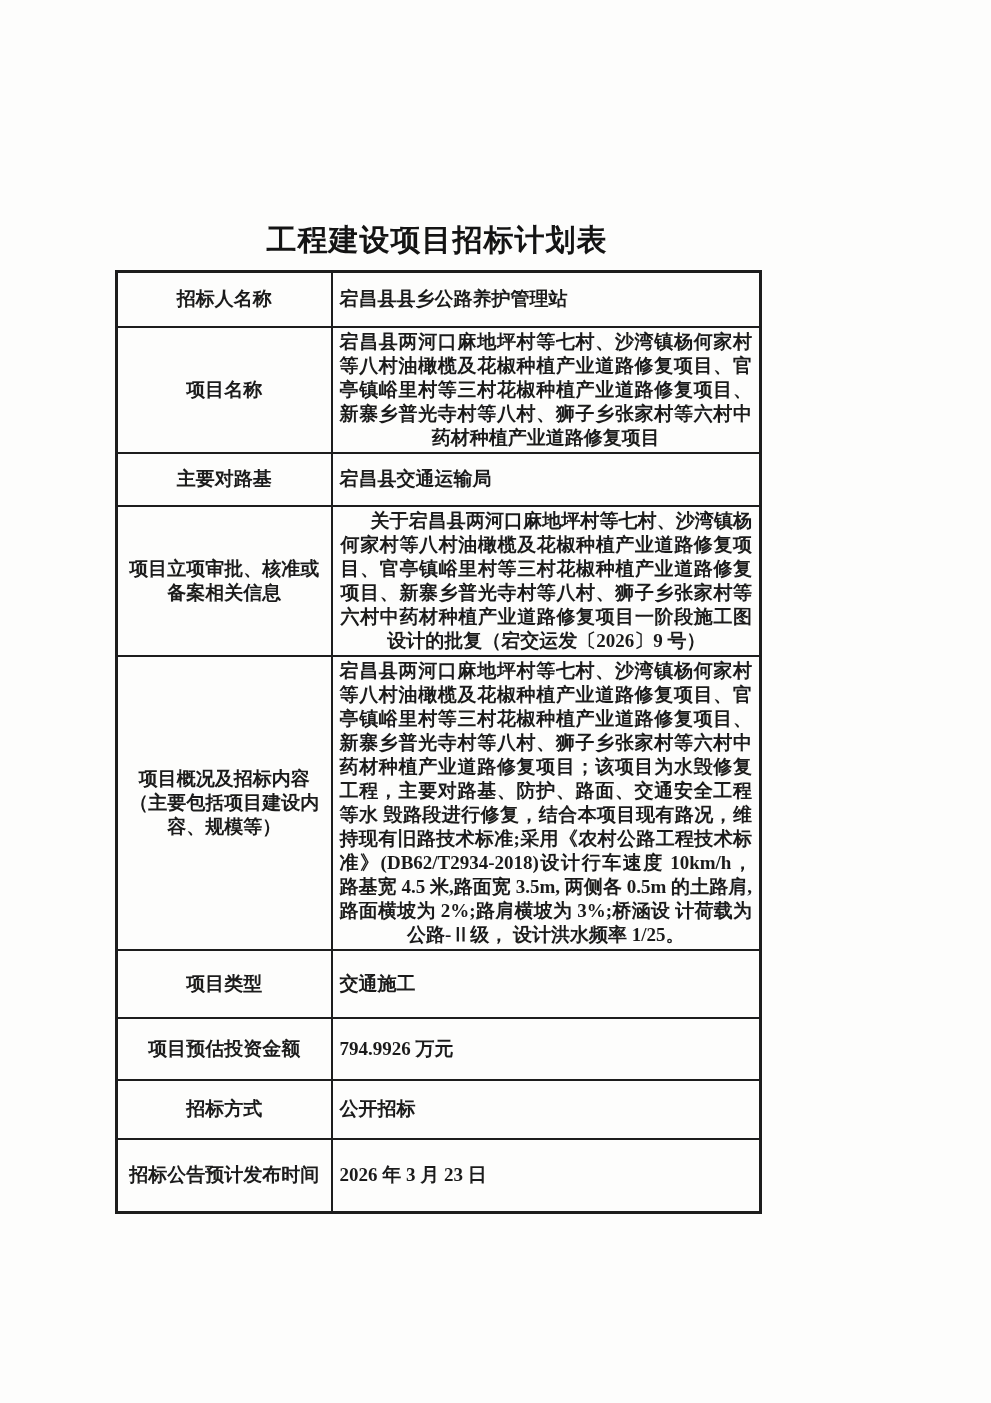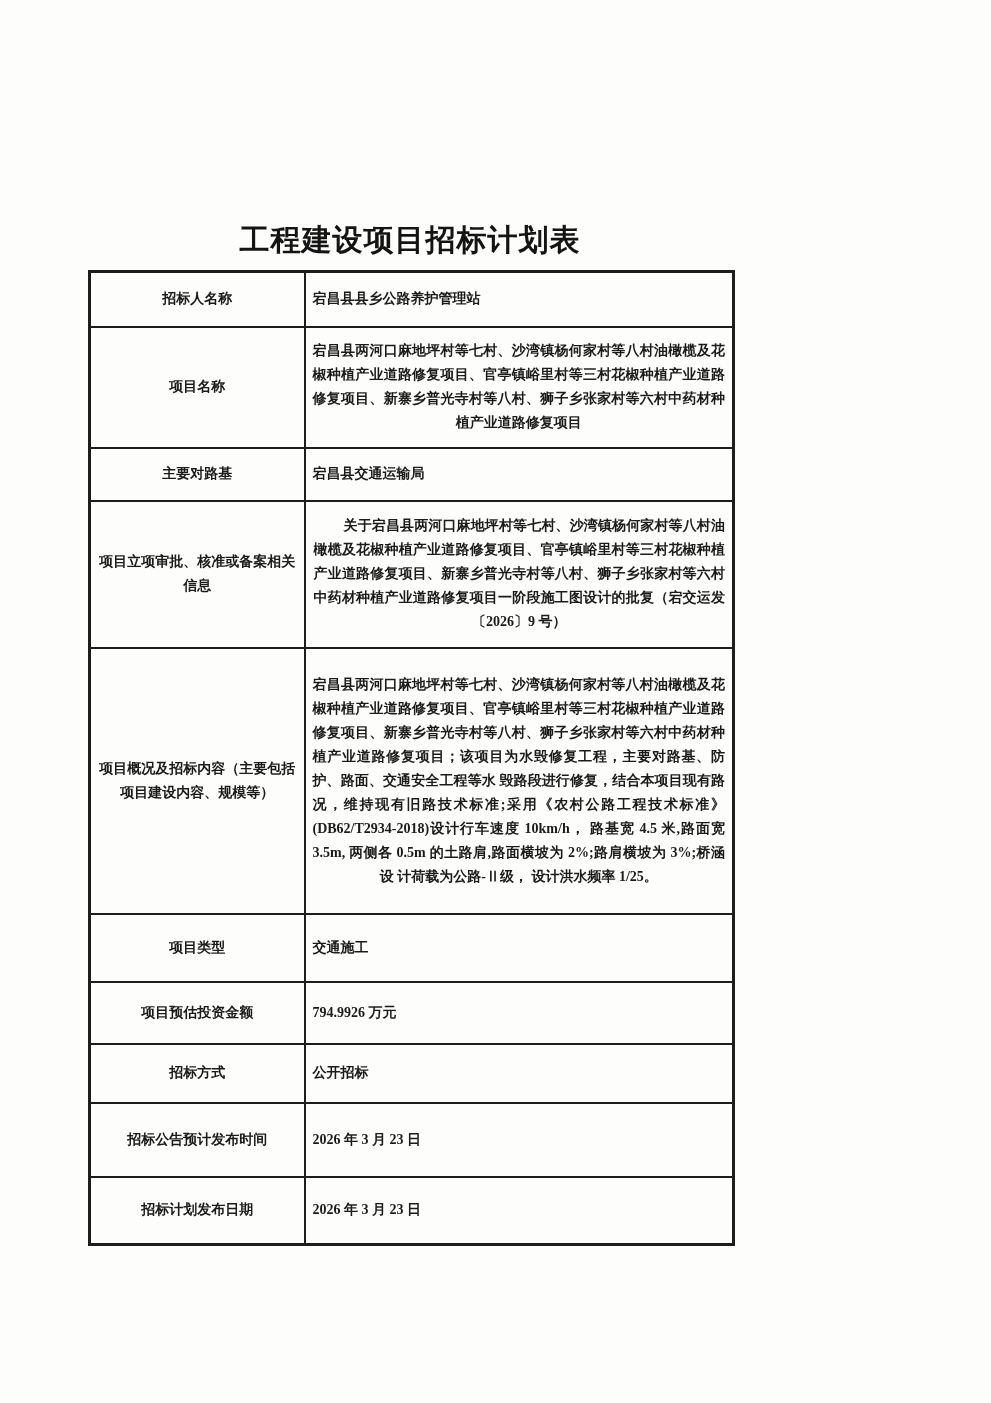--- a/index.html
+++ b/index.html
@@ -13,42 +13,42 @@
     height: 1403px;
     margin: 0 auto;
     background: #fdfdfc;
     font-family: "Liberation Serif", serif;
     color: #1b1b1b;
     overflow: hidden;
     box-sizing: border-box;
   }
   .content {
     width: 644px;
-    margin-left: 88px;
+    margin-left: 115px;
     padding-top: 221px;
     box-sizing: border-box;
   }
   .doc-title {
     margin: 0 0 11px 0;
     text-align: center;
     font-size: 30px;
     line-height: 38px;
     font-weight: 700;
     letter-spacing: 1px;
     color: #141414;
   }
   table.plan-table {
     border-collapse: collapse;
     table-layout: fixed;
     width: 644px;
     border: 3px solid #1d1d1d;
   }
   table.plan-table td {
     border: 2px solid #1d1d1d;
-    font-size: 14px;
+    font-size: 19px;
     line-height: 24px;
     font-weight: 600;
     vertical-align: middle;
     box-sizing: border-box;
     overflow: hidden;
   }
   td.label-cell {
     width: 215px;
     text-align: center;
     padding: 2px 5px;
@@ -123,21 +123,17 @@
           <td class="value-cell">794.9926 万元</td>
         </tr>
         <tr class="r8">
           <td class="label-cell">招标方式</td>
           <td class="value-cell">公开招标</td>
         </tr>
         <tr class="r9">
           <td class="label-cell">招标公告预计发布时间</td>
           <td class="value-cell">2026 年 3 月 23 日</td>
         </tr>
-        <tr class="r10">
-          <td class="label-cell">招标计划发布日期</td>
-          <td class="value-cell">2026 年 3 月 23 日</td>
-        </tr>
       </tbody>
     </table>
 
   </div>
 </div>
 
 </body></html>

